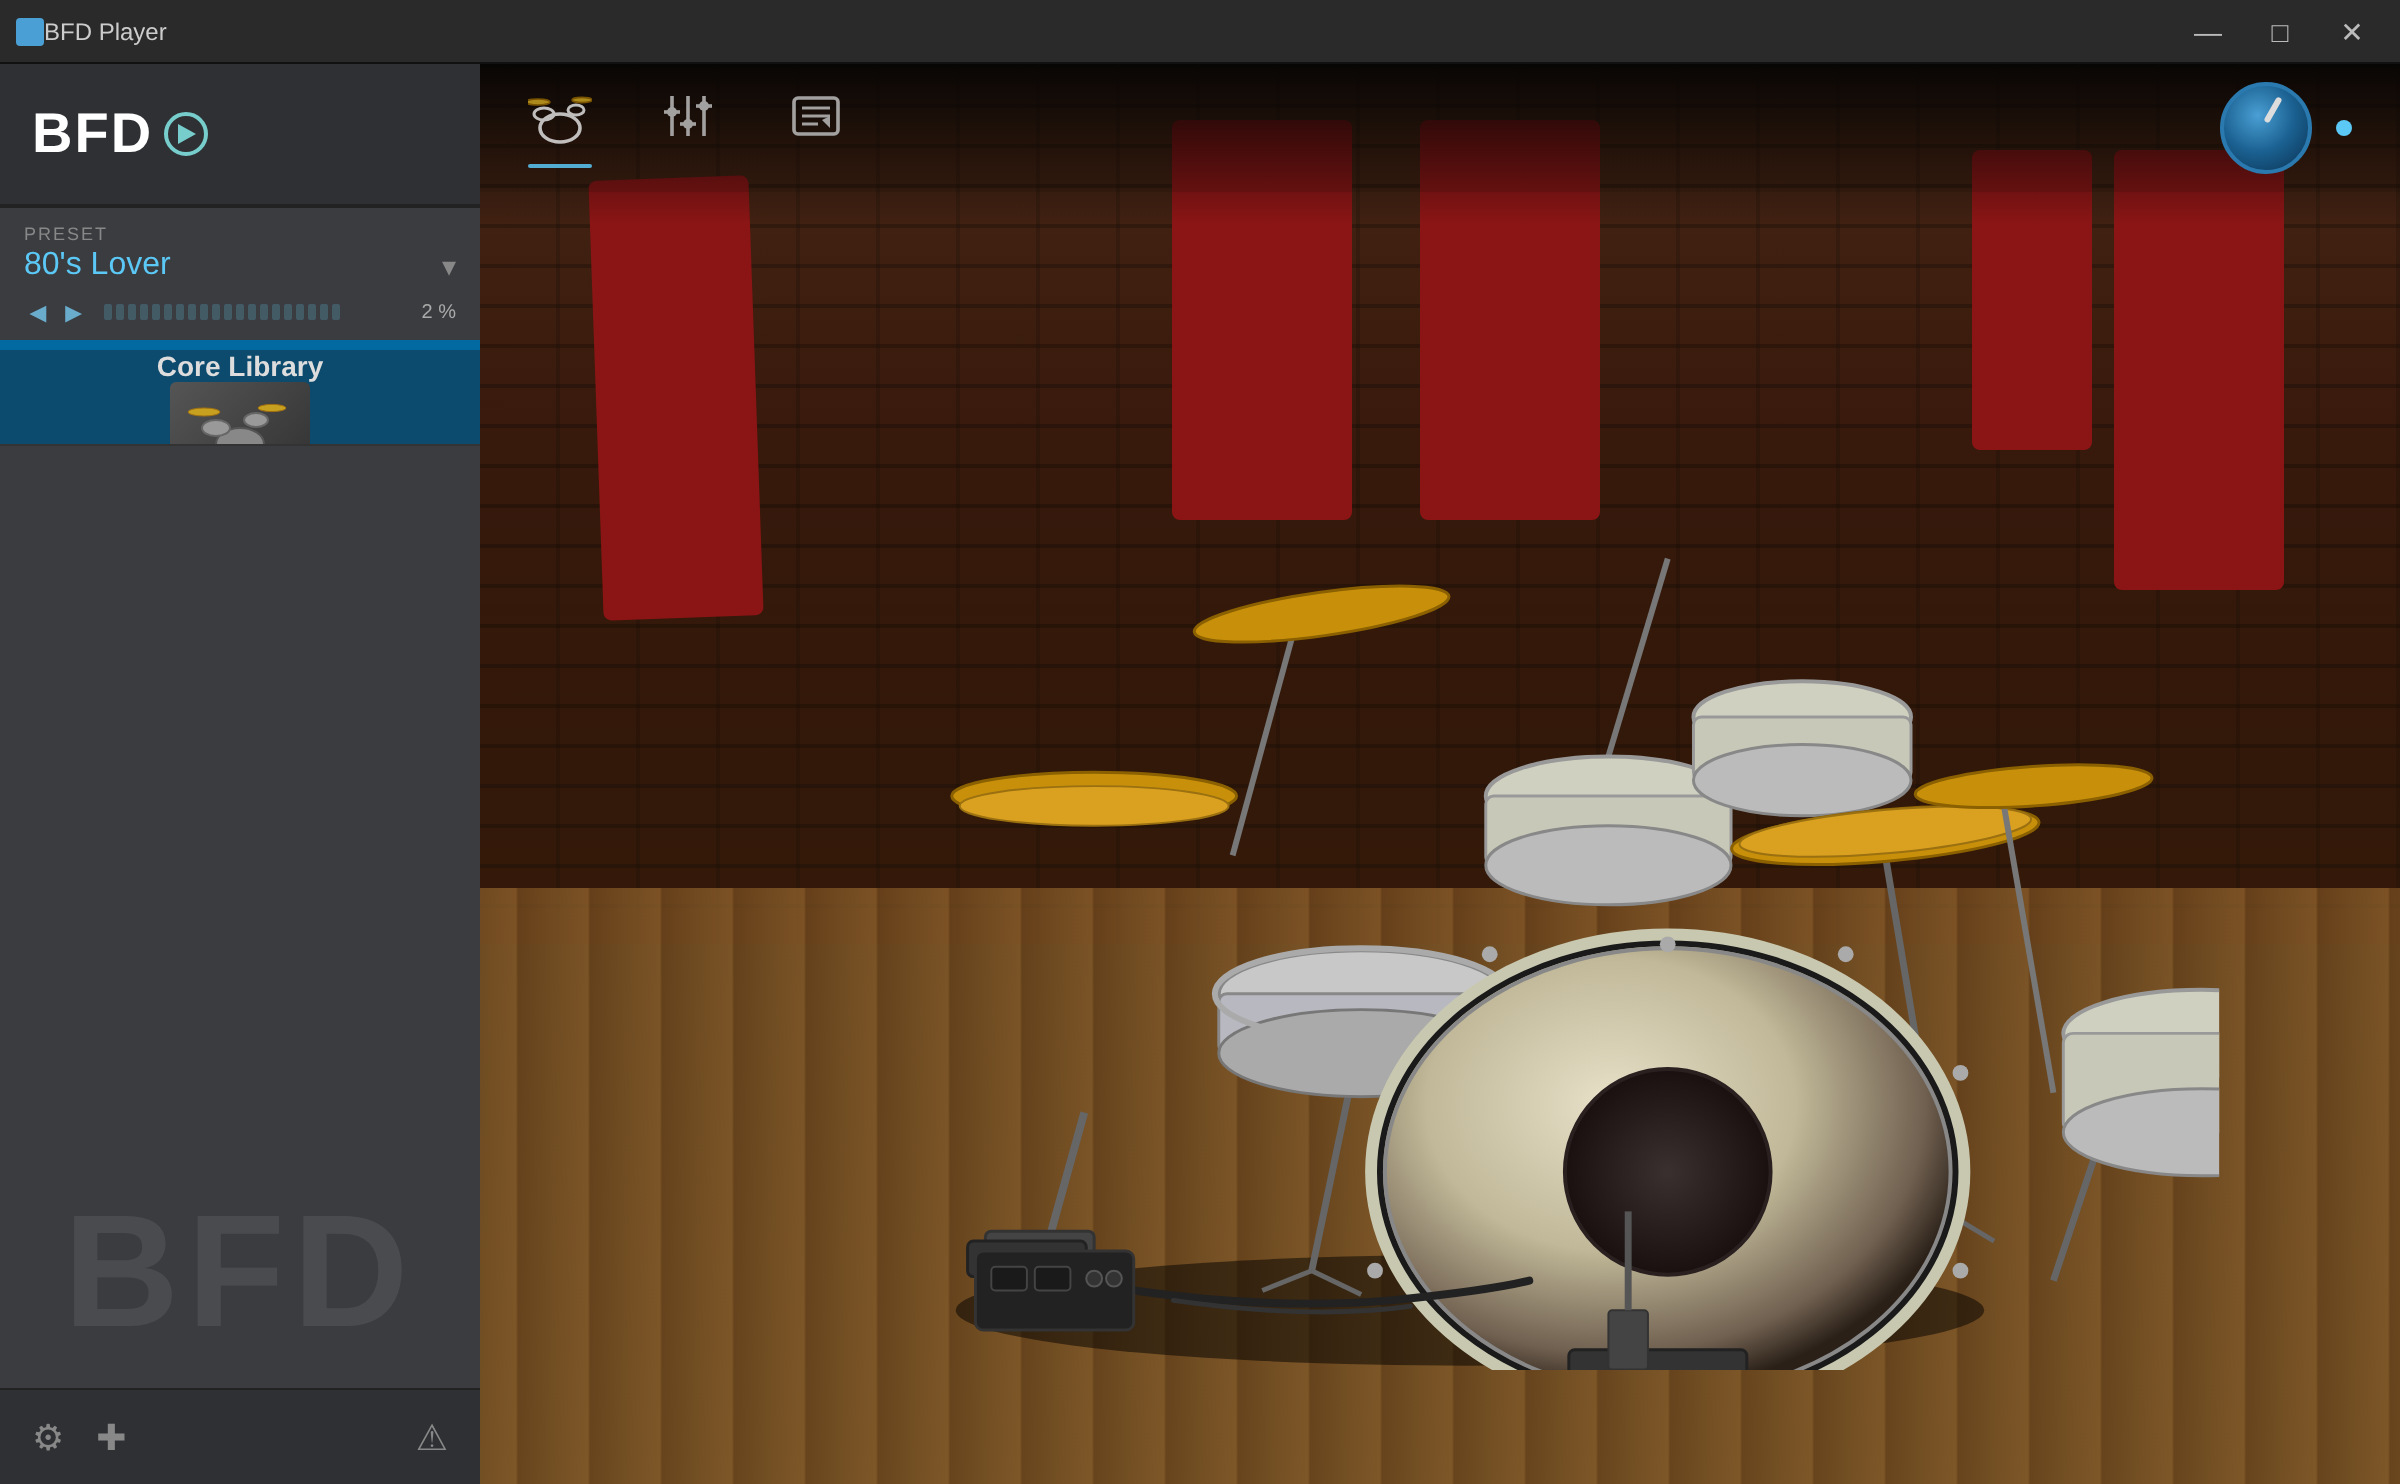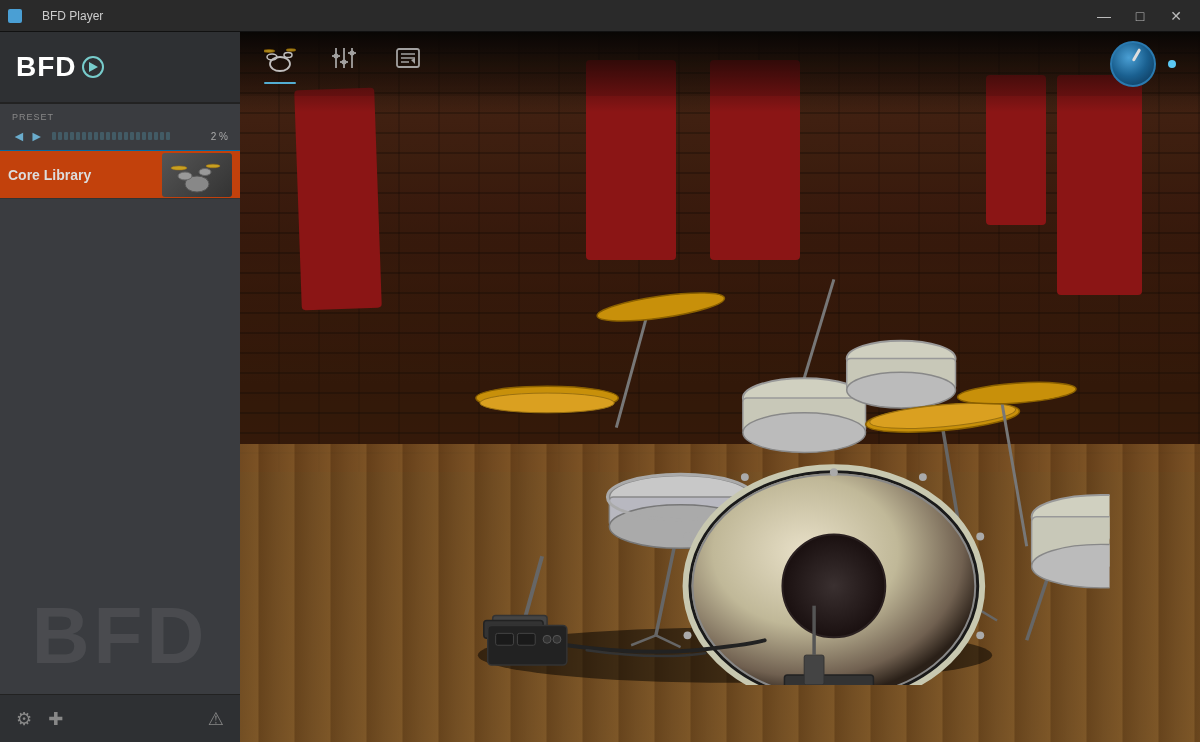--- a/index.html
+++ b/index.html
@@ -21,21 +21,21 @@
       align-items: center;
       justify-content: space-between;
       padding: 0 8px;
       border-bottom: 1px solid #111;
     }
     #titlebar-title {
       font-size: 12px;
       color: #ccc;
       display: flex;
       align-items: center;
-      gap: 20px;
+      gap: 0;
     }
     #titlebar-icon {
       width: 14px;
       height: 14px;
       background: #4a9fd4;
       border-radius: 2px;
       display: inline-block;
     }
     #titlebar-controls {
       display: flex;
@@ -114,21 +114,21 @@
       font-size: 28px;
       font-weight: 900;
       color: #fff;
       letter-spacing: 2px;
     }
 
     
     #preset-area {
       padding: 8px 12px 6px 12px;
       background: #3a3c40;
-      border-bottom: 1px solid #0369a1;
+      border-bottom: 5px solid #0369a1;
     }
     #preset-label {
       font-size: 9px;
       color: #888;
       letter-spacing: 1px;
       text-transform: uppercase;
       margin-bottom: 2px;
     }
     #preset-row {
       display: flex;
@@ -170,21 +170,21 @@
     .library-item {
       display: flex;
       align-items: center;
       height: 48px;
       padding: 0 8px;
       cursor: pointer;
       border-bottom: 1px solid #333;
       position: relative;
       overflow: hidden;
     }
-    .library-item.selected { background: #c2410c; }
+    .library-item.selected { background: #0c4a6e; flex-direction: column; }
     .library-item-name {
       font-size: 14px;
       font-weight: 600;
       color: #ddd;
       z-index: 2;
       flex: 1;
     }
     .library-item-thumb {
       width: 70px;
       height: 44px;
@@ -487,20 +487,24 @@
       <div id="logo-text">
         <span class="logo-bfd">BFD</span>
         <div class="logo-play-icon">
           <div class="logo-play-triangle"></div>
         </div>
       </div>
     </div>
 
     <div id="preset-area">
       <div id="preset-label">PRESET</div>
+      <div id="preset-row">
+        <span id="preset-name">80's Lover</span>
+        <span id="preset-dropdown-icon">▾</span>
+      </div>
       <div id="preset-nav-row">
         <span class="nav-arrow">◄</span>
         <span class="nav-arrow">►</span>
         <div id="segments-container">
         <div class="segment" style="background: rgb(74, 122, 138); opacity: 0.5;"></div>
             <div class="segment" style="background: rgb(74, 122, 138); opacity: 0.5;"></div>
             <div class="segment" style="background: rgb(74, 122, 138); opacity: 0.5;"></div>
             <div class="segment" style="background: rgb(74, 122, 138); opacity: 0.5;"></div>
             <div class="segment" style="background: rgb(74, 122, 138); opacity: 0.5;"></div>
             <div class="segment" style="background: rgb(74, 122, 138); opacity: 0.5;"></div>

